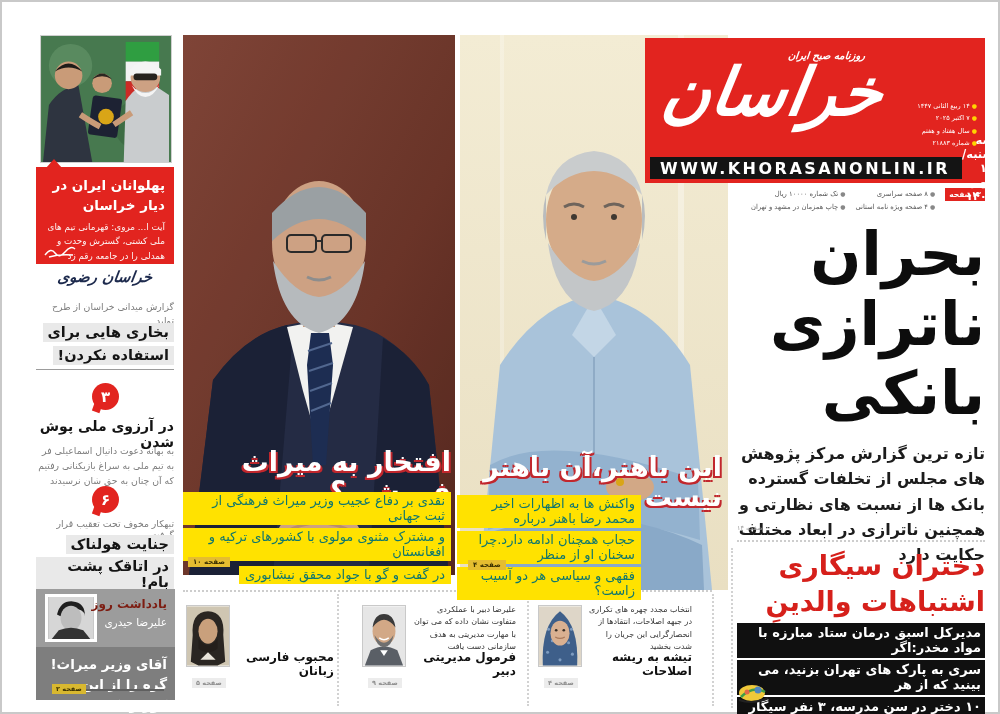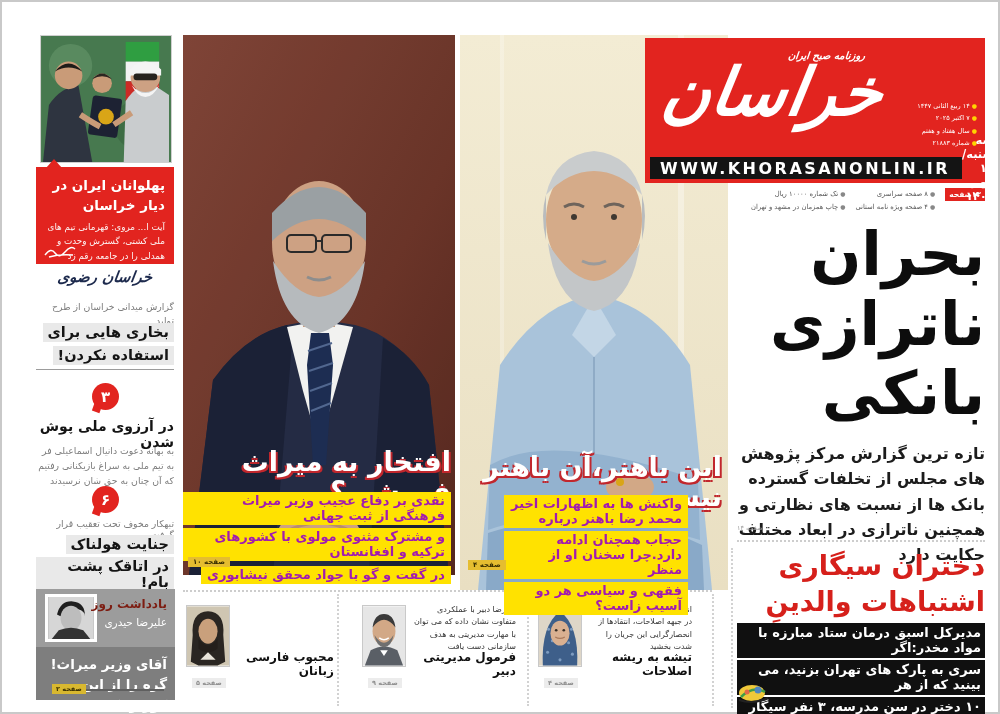--- a/index.html
+++ b/index.html
@@ -38,23 +38,23 @@
   .smoke-quote .ln{margin-bottom:2px;}
   .smoke-quote .ln span{display:inline-block;background:#101010;color:#fff;font-weight:bold;font-size:13px;padding:2px 4px 3px;}
   .supp-logo{left:735px;top:683px;}
   
   .ov-title{color:#fff;font-weight:bold;font-size:27px;line-height:1.1;z-index:10;
             text-shadow:-2px 2px 0 #c1272d,2px 2px 0 #c1272d,0 2px 0 #c1272d;}
   .heritage-title{left:183px;top:447px;width:268px;padding-left:4px;}
   .bahonar-title{left:460px;top:452px;width:262px;}
   .y-dek{z-index:10;}
   .y-dek .ln{margin-bottom:3px;}
-  .y-dek .ln span{display:inline-block;background:#ffe200;color:#a21caf;font-weight:bold;font-size:13px;padding:1px 6px 2px;}
+  .y-dek .ln span{display:inline-block;background:#ffe200;color:#0f766e;font-weight:normal;font-size:13px;padding:1px 6px 2px;}
   .heritage-dek{left:183px;top:492px;width:268px;}
-  .bahonar-dek{left:480px;top:495px;width:208px;padding-left:24px;}
+  .bahonar-dek{left:433px;top:495px;width:208px;padding-left:24px;}
   .y-badge{background:#e5bd30;color:#3a3000;font-size:7px;font-weight:bold;padding:1px 5px;z-index:11;}
   
   .photo{display:block;}
   .ph-left{left:183px;top:35px;}
   .ph-center{left:460px;top:35px;z-index:1;}
   
   .sb-photo{left:40px;top:35px;border:1px solid #cfcfcf;}
   .sb-red{left:36px;top:167px;width:138px;height:97px;background:#e2241f;color:#fff;z-index:5;}
   .sb-red-tail{left:46px;top:159px;width:0;height:0;border-left:8px solid transparent;border-right:8px solid transparent;border-bottom:9px solid #e2241f;}
   .sb-red-title{padding:8px 9px 2px;font-size:13.5px;font-weight:bold;line-height:1.5;}

